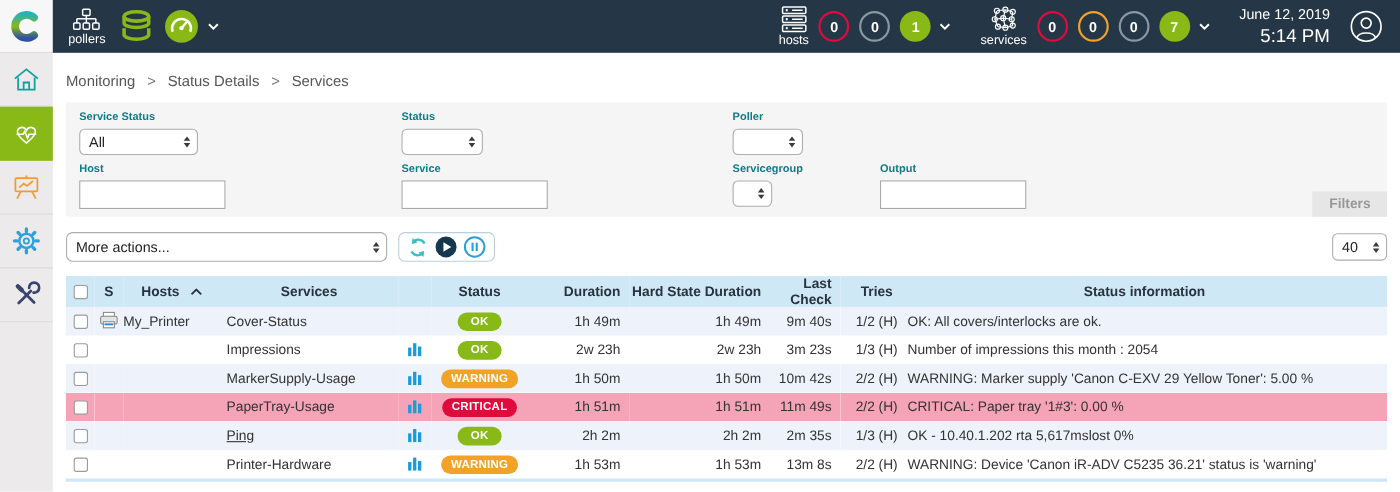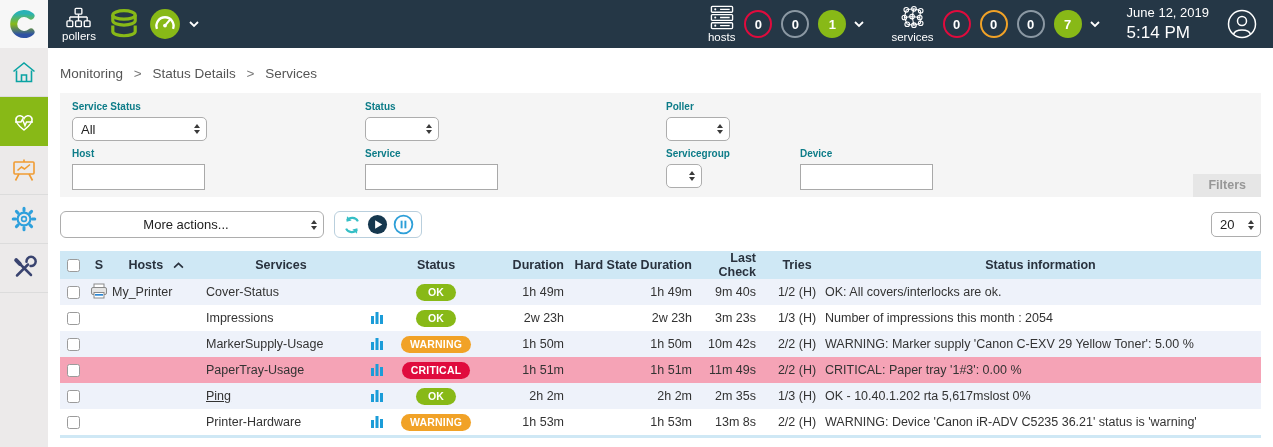--- a/index.html
+++ b/index.html
@@ -13,21 +13,21 @@
   .hdr-group .lbl { font-size:11.5px; color:#fff; margin-top:1px; }
   .hdr-icon { display:flex; align-items:center; margin-left:12px; }
   .chev { margin-left:7px; display:flex; align-items:center; }
   .badge { width:28px; height:28px; border-radius:50%; display:flex; align-items:center; justify-content:center;
            font-size:13px; font-weight:bold; color:#fff; margin-left:9px; }
   .ring-red    { border:2.5px solid #e00b3d; }
   .ring-gray   { border:2.5px solid #8b98a3; }
   .ring-orange { border:2.5px solid #f1a227; }
   .fill-green  { background:#88b917; }
   .spacer { flex:1; }
-  .datetime { color:#fff; margin-left:26px; line-height:1.25; }
+  .datetime { color:#fff; text-align:right; margin-left:26px; line-height:1.25; }
   .datetime .d { font-size:13px; }
   .datetime .t { font-size:17px; }
   .user-wrap { margin:0 16px 0 18px; display:flex; align-items:center; }
 
   
   .body-row { display:flex; height:399px; }
   .sidebar { width:48px; background:#eceaea; flex:0 0 48px; }
   .side-item { height:49px; display:flex; align-items:center; justify-content:center; border-bottom:1px solid #dcdcdc; cursor:pointer; }
   .side-item.active { background:#88b917; border-bottom-color:#88b917; }
   main { flex:1; padding:0 12px; }
@@ -44,28 +44,28 @@
   .f-cell { display:flex; flex-direction:column; align-items:flex-start; }
   .filters-tab { position:absolute; right:0; bottom:0; background:#e6e6e6; color:#979797; font-weight:bold;
                  font-size:12.5px; padding:4px 15px 5px; cursor:pointer; }
 
   
   .sel { position:relative; display:inline-flex; align-items:center; background:#fff; border:1px solid #adadad;
          border-radius:5px; height:24px; padding:0 20px 0 8px; font-size:13px; color:#222; cursor:pointer; }
   .sel .updown { position:absolute; right:6px; top:50%; transform:translateY(-50%); display:flex; flex-direction:column; gap:2px; }
   .tri-up   { width:0; height:0; border-left:3.5px solid transparent; border-right:3.5px solid transparent; border-bottom:4.5px solid #3a3a3a; }
   .tri-down { width:0; height:0; border-left:3.5px solid transparent; border-right:3.5px solid transparent; border-top:4.5px solid #3a3a3a; }
-  .sel-all { width:135px; }  .sel-status { width:74px; } .sel-poller { width:64px; }
+  .sel-all { width:108px; }  .sel-status { width:74px; } .sel-poller { width:64px; }
   .sel-mini { width:36px; padding:0 16px 0 6px; }
   .txt-input { width:133px; height:26px; border:1px solid #a9a9a9; background:#fff; font-size:13px; padding:0 6px;
                font-family:"Liberation Sans", sans-serif; }
 
   
   .toolbar { margin-top:14px; display:flex; align-items:center; }
-  .sel-actions { width:264px; height:27px; border-radius:6px;justify-content:center; }
+  .sel-actions { width:292px; height:27px; border-radius:6px; }
   .icon-group { display:flex; align-items:center; gap:5px; border:1px solid #b9cfdd; border-radius:6px;
                 padding:2px 7px; margin-left:10px; height:27px; }
   .icon-btn { display:flex; align-items:center; cursor:pointer; }
   .sel-pagesize { width:50px; height:25px; margin-left:auto; justify-content:flex-start; }
 
   
   table { margin-top:13px; width:1201px; border-collapse:collapse; table-layout:fixed; }
   thead th { background:#cfe8f5; color:#29323e; font-size:12.5px; font-weight:bold; height:28px; }
   tbody td { height:26px; font-size:12.5px; color:#333; vertical-align:middle; overflow:hidden; white-space:nowrap; }
   .row-odd  { background:#eef2fa;margin-left:28px; }
@@ -313,21 +313,21 @@
         <div class="f-cell">
           <div class="f-label">Servicegroup</div>
           <div class="sel sel-mini">
             <span class="updown">
                 <span class="tri-up"></span>
                 <span class="tri-down"></span>
               </span>
           </div>
         </div>
         <div class="f-cell">
-          <div class="f-label">Device</div>
+          <div class="f-label">Output</div>
           <input type="text" class="txt-input" style="">
         </div>
       </div>
       <div class="filters-tab">Filters</div>
     </section>
 
     <div class="toolbar">
       <div class="sel sel-actions">
         <span>More actions...</span>
         <span class="updown">
@@ -354,21 +354,21 @@
         </span>
         <span class="icon-btn">
           <svg width="21" height="21" viewBox="0 0 22 22">
             <circle cx="11" cy="11" r="9.3" fill="#fff" stroke="#2d9fd8" stroke-width="1.9"></circle>
             <rect x="8" y="7" width="2" height="8" fill="#2d9fd8"></rect>
             <rect x="12" y="7" width="2" height="8" fill="#2d9fd8"></rect>
           </svg>
         </span>
       </div>
       <div class="sel sel-pagesize">
-        <span>20</span>
+        <span>40</span>
         <span class="updown">
             <span class="tri-up"></span>
             <span class="tri-down"></span>
           </span>
       </div>
     </div>
 
     <table>
       <colgroup>
         <col class="col-check">

